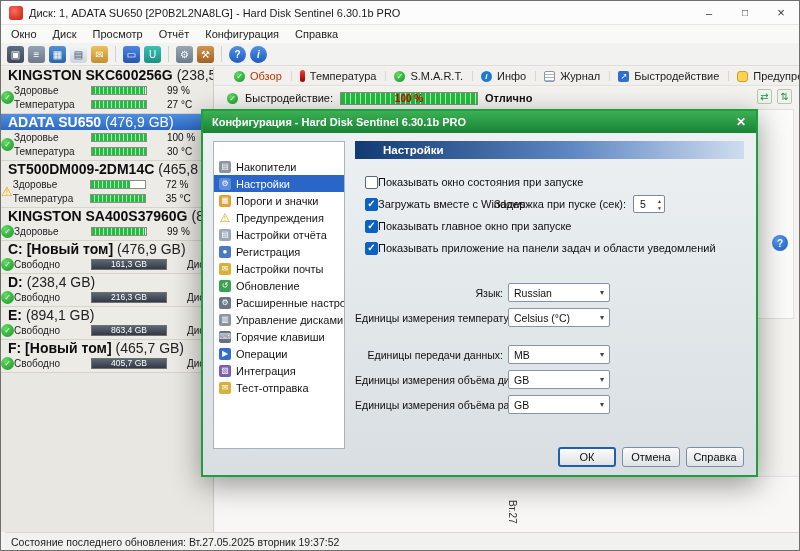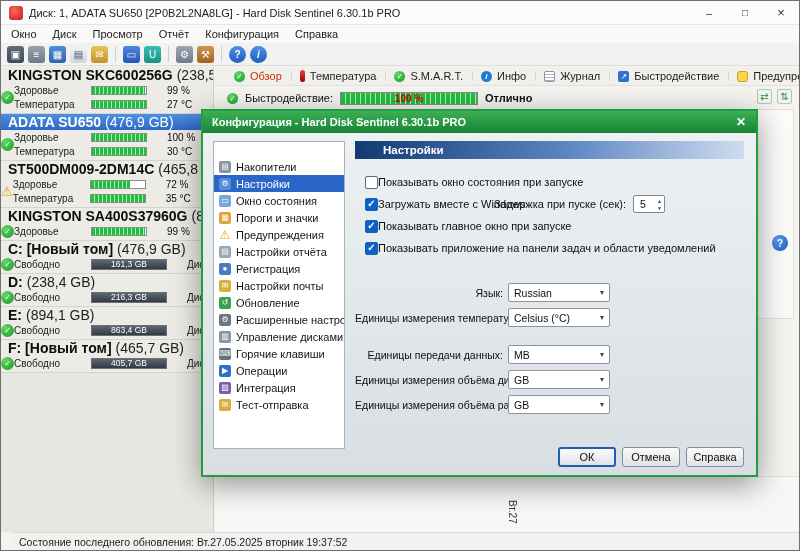--- a/index.html
+++ b/index.html
@@ -82,21 +82,21 @@
   .prating { font-weight:bold; }
   .arrowbtns { position:absolute; right:7px; top:22px; display:flex; gap:5px; }
   .abtn { width:15px; height:15px; border:1px solid #b9c4b9; background:#eef5ee; color:#2a8a4a; font-size:10px; display:flex; align-items:center; justify-content:center; border-radius:2px; }
   .helpbtn { position:absolute; right:11px; top:168px; width:16px; height:16px; border-radius:50%; background:radial-gradient(circle at 35% 30%,#5a9df0,#1d5cc0); color:#fff; font-size:10px; font-weight:bold; display:flex; align-items:center; justify-content:center; }
   .helpbtn::before { content:"?"; }
   .bgbox { position:absolute; left:540px; top:42px; right:5px; height:210px; background:#fbfbf9; border:1px solid #e1e0dc; }
   .bgband { position:absolute; left:0; right:0; bottom:0; height:56px; background:#f8f7f5; border-top:1px solid #e4e3e0; }
   .vlabel { position:absolute; left:292px; bottom:8px; font-size:10px; color:#333; writing-mode:vertical-rl; }
 
   
-  .statusbar { position:absolute; left:12px; right:0; bottom:0; height:18px; background:#f1f1ef; border-top:1px solid #d8d8d5; display:flex; align-items:center; padding-left:6px; font-size:10.5px; color:#1c1c1c; }
+  .statusbar { position:absolute; left:4px; right:0; bottom:0; height:18px; background:#f1f1ef; border-top:1px solid #d8d8d5; display:flex; align-items:center; padding-left:6px; font-size:10.5px; color:#1c1c1c; }
 
   
   .dialog { position:absolute; left:200px; top:108px; width:557px; height:368px; background:linear-gradient(#eef2f4,#d8dee2); border:2px solid #1f9e3f; box-shadow:0 8px 28px rgba(0,0,0,.4); z-index:10; }
   .dtitle { height:22px; background:linear-gradient(#3cb054,#178334); display:flex; align-items:center; padding:0 4px 0 9px; color:#fff; font-size:11px; font-weight:bold; }
   .dclose { margin-left:auto; width:22px; height:18px; display:flex; align-items:center; justify-content:center; font-size:12px; color:#fff; }
   .dclose::before { content:"✕"; }
   .dnav { position:absolute; left:10px; top:30px; width:132px; bottom:26px; background:#fff; border:1px solid #a9b3bb; font-size:11px; color:#141414; padding-top:16px; overflow:hidden; }
   .nitem { display:flex; align-items:center; gap:5px; height:17px; padding-left:5px; white-space:nowrap; }
   .nitem.selected { background:#2a65c8; color:#fff; }
   .nic { width:12px; height:12px; border-radius:2px; flex:0 0 12px; display:flex; align-items:center; justify-content:center; font-size:8px; color:#fff; }
@@ -434,24 +434,20 @@
     <div class="dnav">
       <div class="nitem">
           <span class="nic n1"></span>
           <span>Накопители</span>
         </div>
       <div class="nitem selected">
           <span class="nic n2"></span>
           <span>Настройки</span>
         </div>
       <div class="nitem">
-          <span class="nic n3"></span>
-          <span>Окно состояния</span>
-        </div>
-      <div class="nitem">
           <span class="nic n4"></span>
           <span>Пороги и значки</span>
         </div>
       <div class="nitem">
           <span class="nic n5"></span>
           <span>Предупреждения</span>
         </div>
       <div class="nitem">
           <span class="nic n6"></span>
           <span>Настройки отчёта</span>

